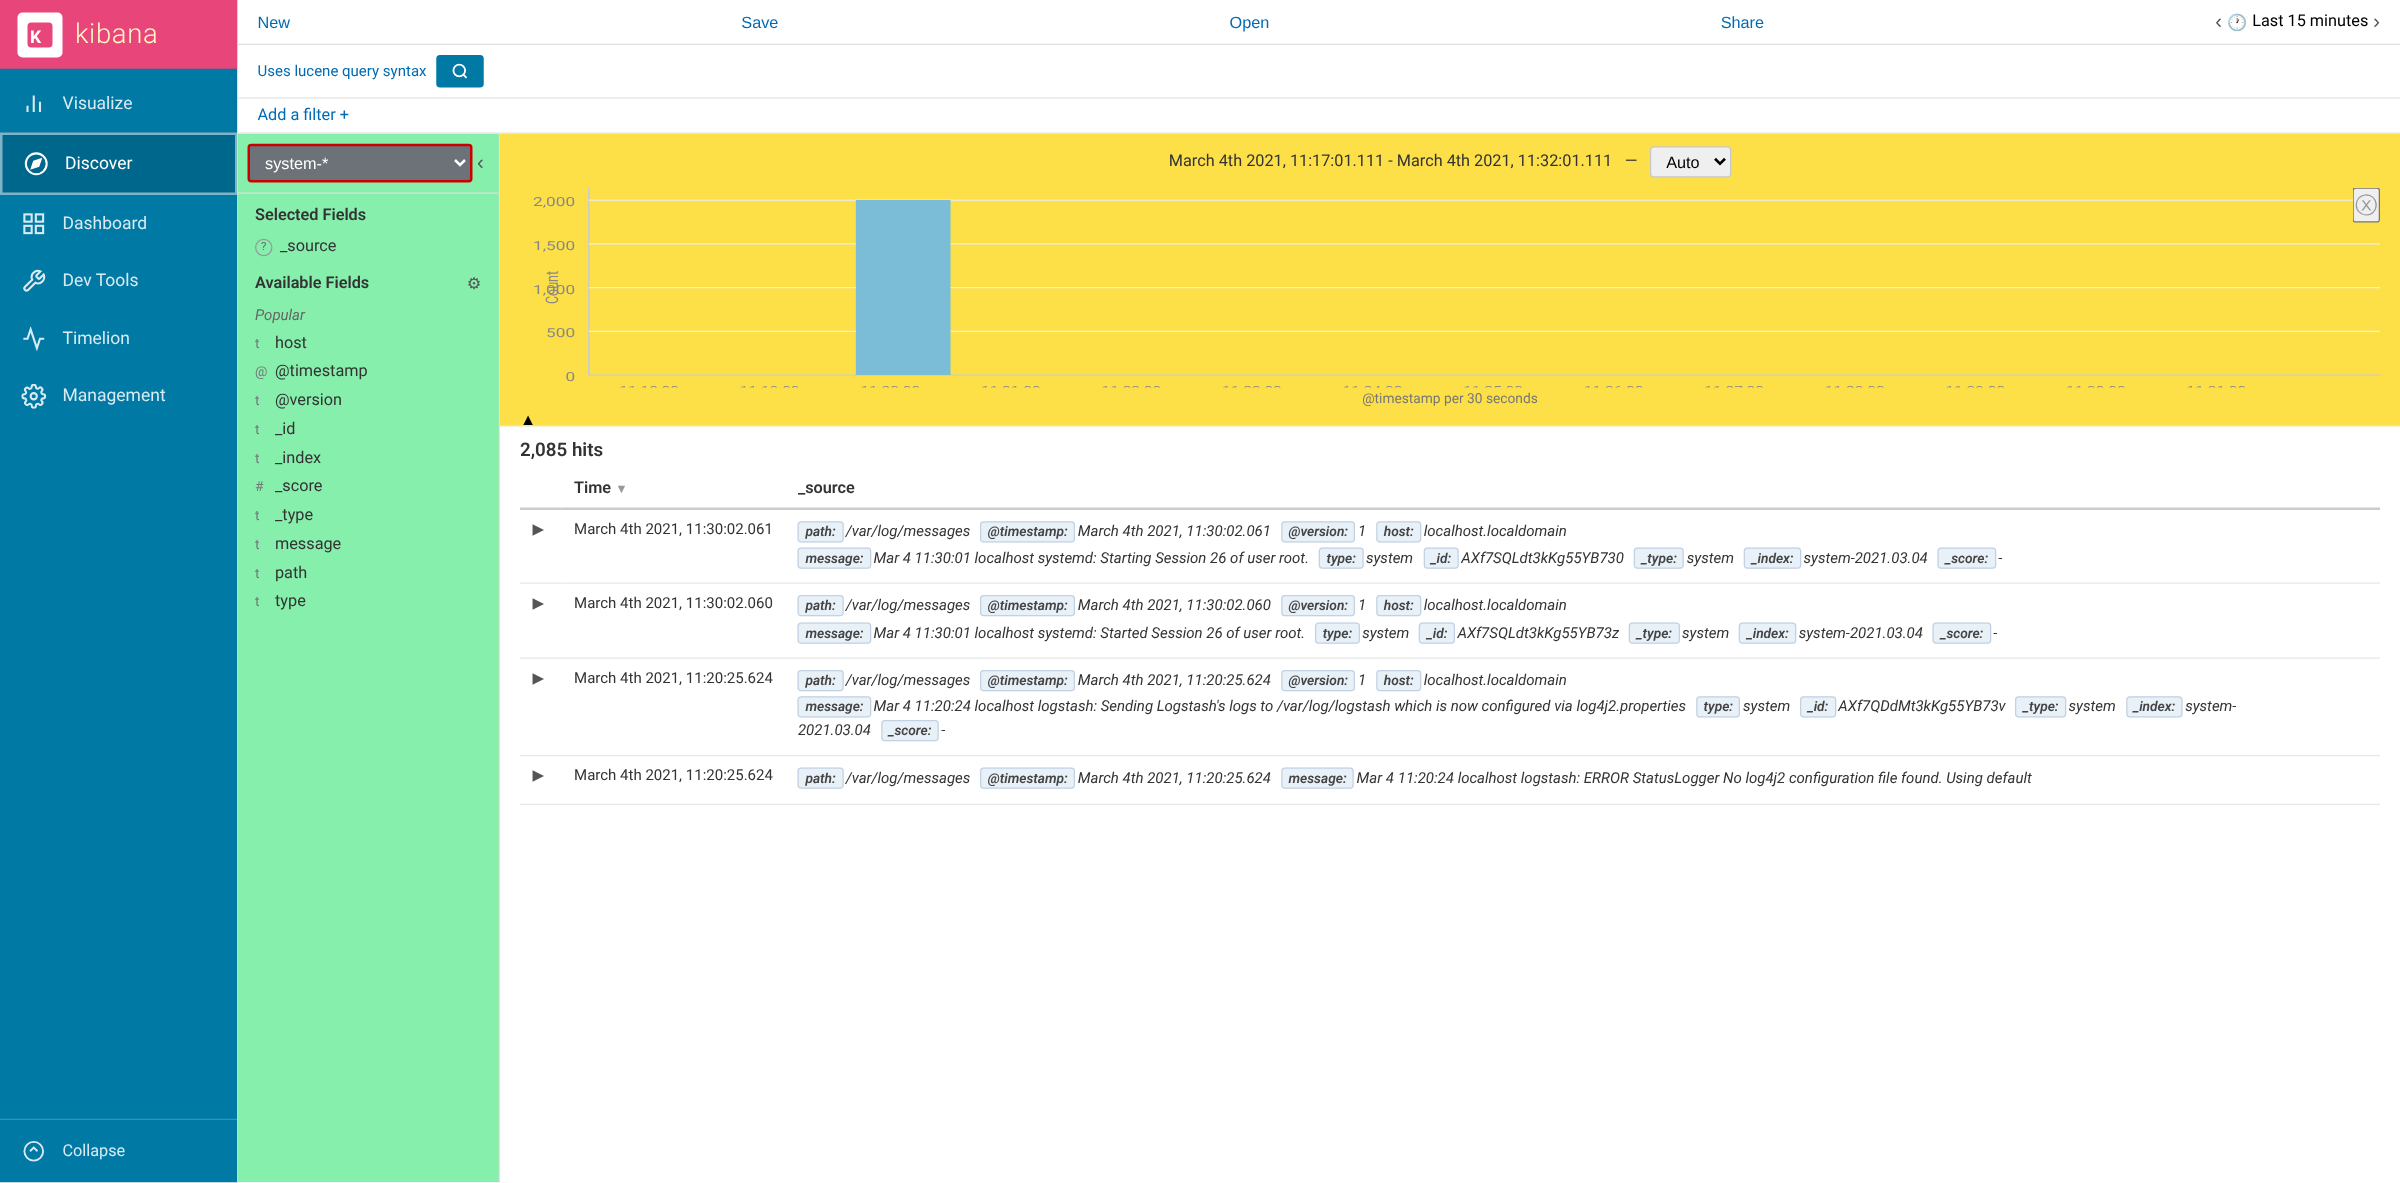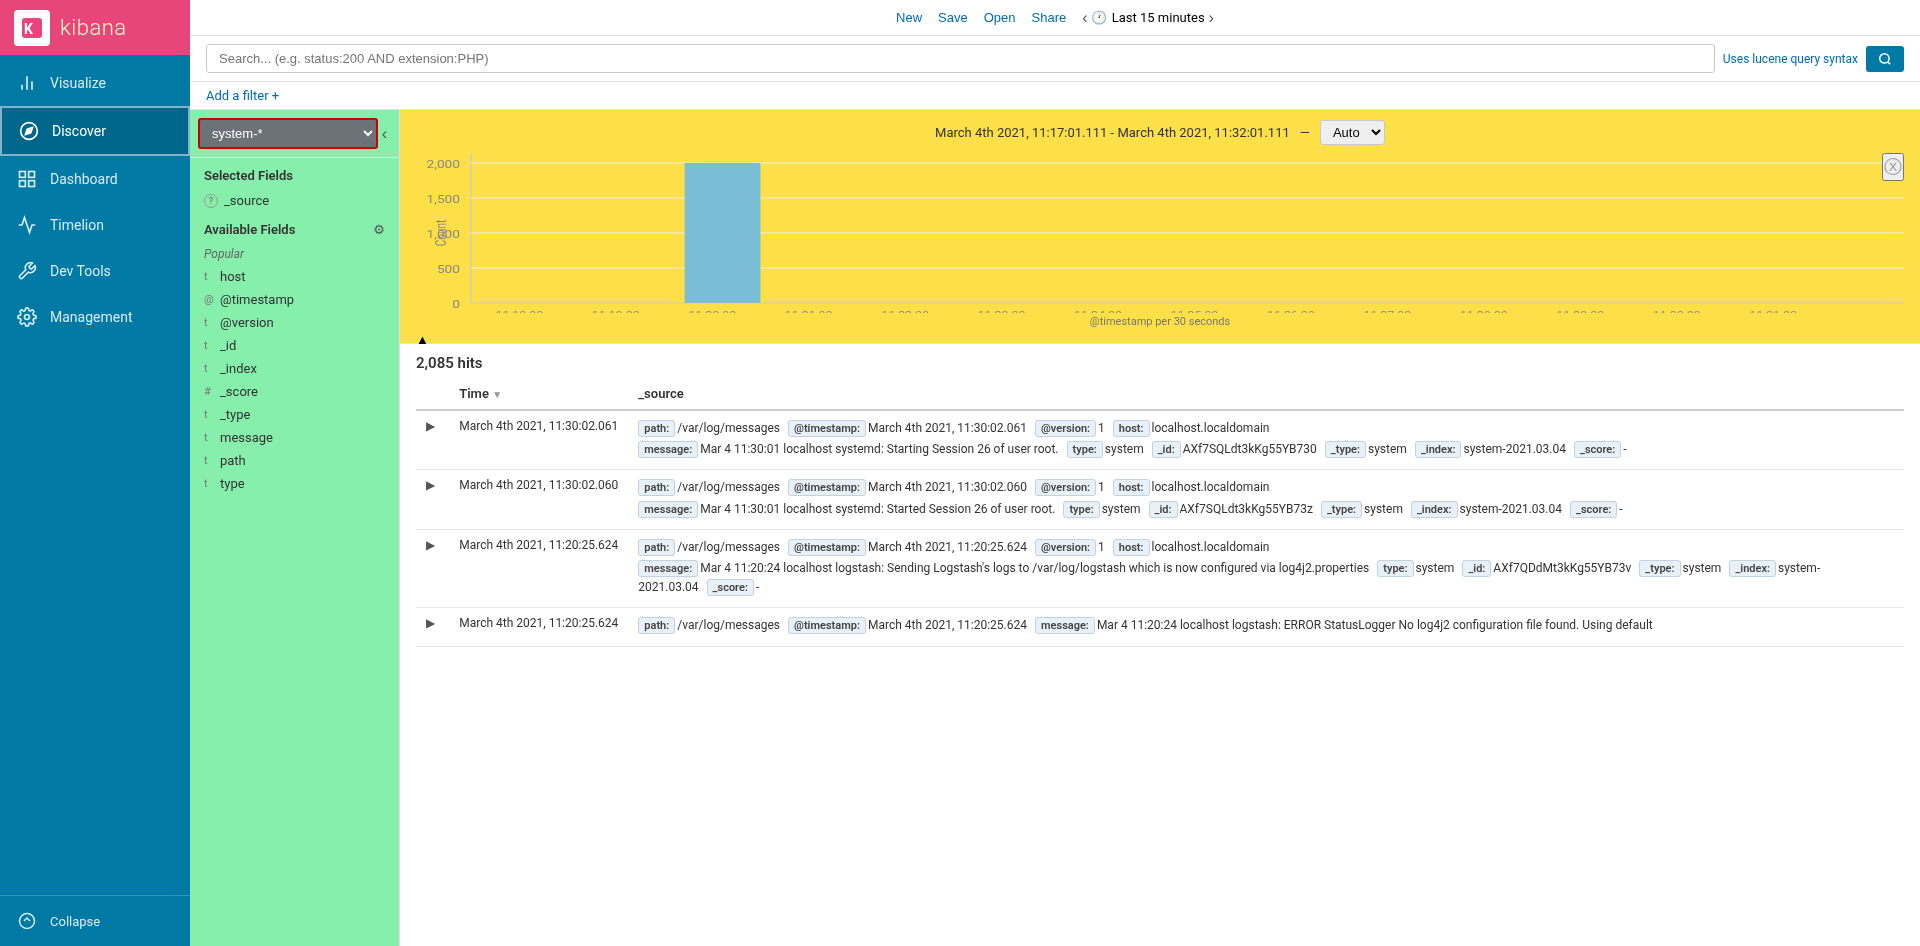--- a/index.html
+++ b/index.html
@@ -15,21 +15,21 @@
     .sidebar-item { display: flex; align-items: center; padding: 12px 16px; cursor: pointer; color: rgba(255,255,255,0.85); font-size: 14px; }
     .sidebar-item.active { background: rgba(0,0,0,0.15); color: white; border: 2px solid rgba(255,255,255,0.5); }
     .sidebar-item .icon { width: 22px; height: 22px; margin-right: 12px; display: flex; align-items: center; justify-content: center; flex-shrink: 0; }
     .sidebar-collapse { padding: 14px 16px; display: flex; align-items: center; cursor: pointer; color: rgba(255,255,255,0.85); border-top: 1px solid rgba(255,255,255,0.2); }
     .sidebar-collapse .icon { width: 22px; height: 22px; margin-right: 12px; display: flex; align-items: center; justify-content: center; }
 
     
     .main { flex: 1; display: flex; flex-direction: column; overflow: hidden; background: white; }
 
     
-    .topbar { display: flex; align-items: center; justify-content: center; padding: 6px 16px; background: white; border-bottom: 1px solid #e0e0e0; height: 36px; gap: 16px; }
+    .topbar { display: flex; align-items: center; justify-content: space-between; padding: 6px 16px; background: white; border-bottom: 1px solid #e0e0e0; height: 36px; gap: 16px; }
     .topbar-action { color: #006bb4; font-size: 13px; cursor: pointer; background: none; border: none; }
     .topbar-nav { display: flex; align-items: center; gap: 4px; }
     .topbar-nav button { background: none; border: none; cursor: pointer; font-size: 16px; color: #555; }
 
     
     .searchbar { display: flex; align-items: center; padding: 8px 16px; background: white; border-bottom: 1px solid #e0e0e0; gap: 8px; }
     .search-input-wrap { flex: 1; position: relative; }
     .search-input { width: 100%; padding: 6px 12px; border: 1px solid #c8c8c8; border-radius: 3px; font-size: 13px; color: #333; outline: none; }
     .search-lucene { color: #006bb4; font-size: 12px; cursor: pointer; white-space: nowrap; }
     .search-btn { background: #0079a5; border: none; color: white; padding: 6px 12px; border-radius: 3px; cursor: pointer; }
@@ -72,21 +72,21 @@
     .table-area { flex: 1; overflow-y: auto; padding: 0 16px 16px; }
     .hits-count { padding: 10px 0 6px; font-size: 15px; font-weight: 600; color: #333; }
     .results-table { width: 100%; border-collapse: collapse; }
     .results-table thead tr { border-bottom: 2px solid #ccc; }
     .results-table th { text-align: left; padding: 8px 10px; font-size: 13px; font-weight: 600; color: #333; white-space: nowrap; }
     .results-table th .sort-icon { font-size: 10px; color: #999; }
     .results-table tbody tr { border-bottom: 1px solid #e8e8e8; }
     .results-table td { padding: 8px 10px; font-size: 12px; vertical-align: top; }
     .expand-btn { background: none; border: none; cursor: pointer; color: #555; font-size: 12px; padding: 0; margin-right: 4px; }
     .time-cell { white-space: nowrap; font-size: 12px; color: #333; }
-    .source-cell { font-size: 12px; color: #333; line-height: 1.6; }
+    .source-cell { font-size: 12px; color: #333; line-height: 1.6; font-style: italic; }
     .field-label { background: #e8f0f8; border: 1px solid #c3d2e3; border-radius: 3px; padding: 1px 5px; font-size: 11px; font-weight: 600; color: #444; margin-right: 2px; }
     .field-value { color: #333; margin-right: 8px; }
     .source-row { margin-bottom: 2px; }
 
     svg { display: block; }
   </style>
 </head>
 <body>
 
 <nav class="sidebar">
@@ -126,32 +126,32 @@
             <rect x="14" y="3" width="7" height="7"></rect>
             <rect x="3" y="14" width="7" height="7"></rect>
             <rect x="14" y="14" width="7" height="7"></rect>
           </svg>
       </span>
       <span>Dashboard</span>
     </div>
     <div class="sidebar-item">
       <span class="icon">
         <svg width="20" height="20" viewBox="0 0 24 24" fill="none" stroke="rgba(255,255,255,0.85)" stroke-width="2">
+            <path d="M14.7 6.3a1 1 0 0 0 0 1.4l1.6 1.6a1 1 0 0 0 1.4 0l3.77-3.77a6 6 0 0 1-7.94 7.94l-6.91 6.91a2.12 2.12 0 0 1-3-3l6.91-6.91a6 6 0 0 1 7.94-7.94l-3.76 3.76z"></path>
+          </svg>
+      </span>
+      <span>Dev Tools</span>
+    </div>
+    <div class="sidebar-item">
+      <span class="icon">
+        <svg width="20" height="20" viewBox="0 0 24 24" fill="none" stroke="rgba(255,255,255,0.85)" stroke-width="2">
             <polyline points="22 12 18 12 15 21 9 3 6 12 2 12"></polyline>
           </svg>
       </span>
       <span>Timelion</span>
-    </div>
-    <div class="sidebar-item">
-      <span class="icon">
-        <svg width="20" height="20" viewBox="0 0 24 24" fill="none" stroke="rgba(255,255,255,0.85)" stroke-width="2">
-            <path d="M14.7 6.3a1 1 0 0 0 0 1.4l1.6 1.6a1 1 0 0 0 1.4 0l3.77-3.77a6 6 0 0 1-7.94 7.94l-6.91 6.91a2.12 2.12 0 0 1-3-3l6.91-6.91a6 6 0 0 1 7.94-7.94l-3.76 3.76z"></path>
-          </svg>
-      </span>
-      <span>Dev Tools</span>
     </div>
     <div class="sidebar-item">
       <span class="icon">
         <svg width="20" height="20" viewBox="0 0 24 24" fill="none" stroke="rgba(255,255,255,0.85)" stroke-width="2">
             <circle cx="12" cy="12" r="3"></circle>
             <path d="M19.4 15a1.65 1.65 0 0 0 .33 1.82l.06.06a2 2 0 0 1-2.83 2.83l-.06-.06a1.65 1.65 0 0 0-1.82-.33 1.65 1.65 0 0 0-1 1.51V21a2 2 0 0 1-4 0v-.09A1.65 1.65 0 0 0 9 19.4a1.65 1.65 0 0 0-1.82.33l-.06.06a2 2 0 0 1-2.83-2.83l.06-.06A1.65 1.65 0 0 0 4.68 15a1.65 1.65 0 0 0-1.51-1H3a2 2 0 0 1 0-4h.09A1.65 1.65 0 0 0 4.6 9a1.65 1.65 0 0 0-.33-1.82l-.06-.06a2 2 0 0 1 2.83-2.83l.06.06A1.65 1.65 0 0 0 9 4.68a1.65 1.65 0 0 0 1-1.51V3a2 2 0 0 1 4 0v.09a1.65 1.65 0 0 0 1 1.51 1.65 1.65 0 0 0 1.82-.33l.06-.06a2 2 0 0 1 2.83 2.83l-.06.06A1.65 1.65 0 0 0 19.4 9a1.65 1.65 0 0 0 1.51 1H21a2 2 0 0 1 0 4h-.09a1.65 1.65 0 0 0-1.51 1z"></path>
           </svg>
       </span>
       <span>Management</span>
     </div>
@@ -176,23 +176,20 @@
     <button class="topbar-action">Share</button>
     <div class="topbar-nav">
       <button>‹</button>
       <span>🕐</span>
       <span>Last 15 minutes</span>
       <button>›</button>
     </div>
   </div>
 
   <div class="searchbar">
-    <div class="search-input-wrap">
-      <input class="search-input" type="text" placeholder="Search... (e.g. status:200 AND extension:PHP)" style="">
-    </div>
     <span class="search-lucene">Uses lucene query syntax</span>
     <button class="search-btn">
       <svg width="14" height="14" viewBox="0 0 24 24" fill="none" stroke="white" stroke-width="2.5">
           <circle cx="11" cy="11" r="8"></circle>
           <line x1="21" y1="21" x2="16.65" y2="16.65"></line>
         </svg>
     </button>
   </div>
 
   <div class="filterbar">

